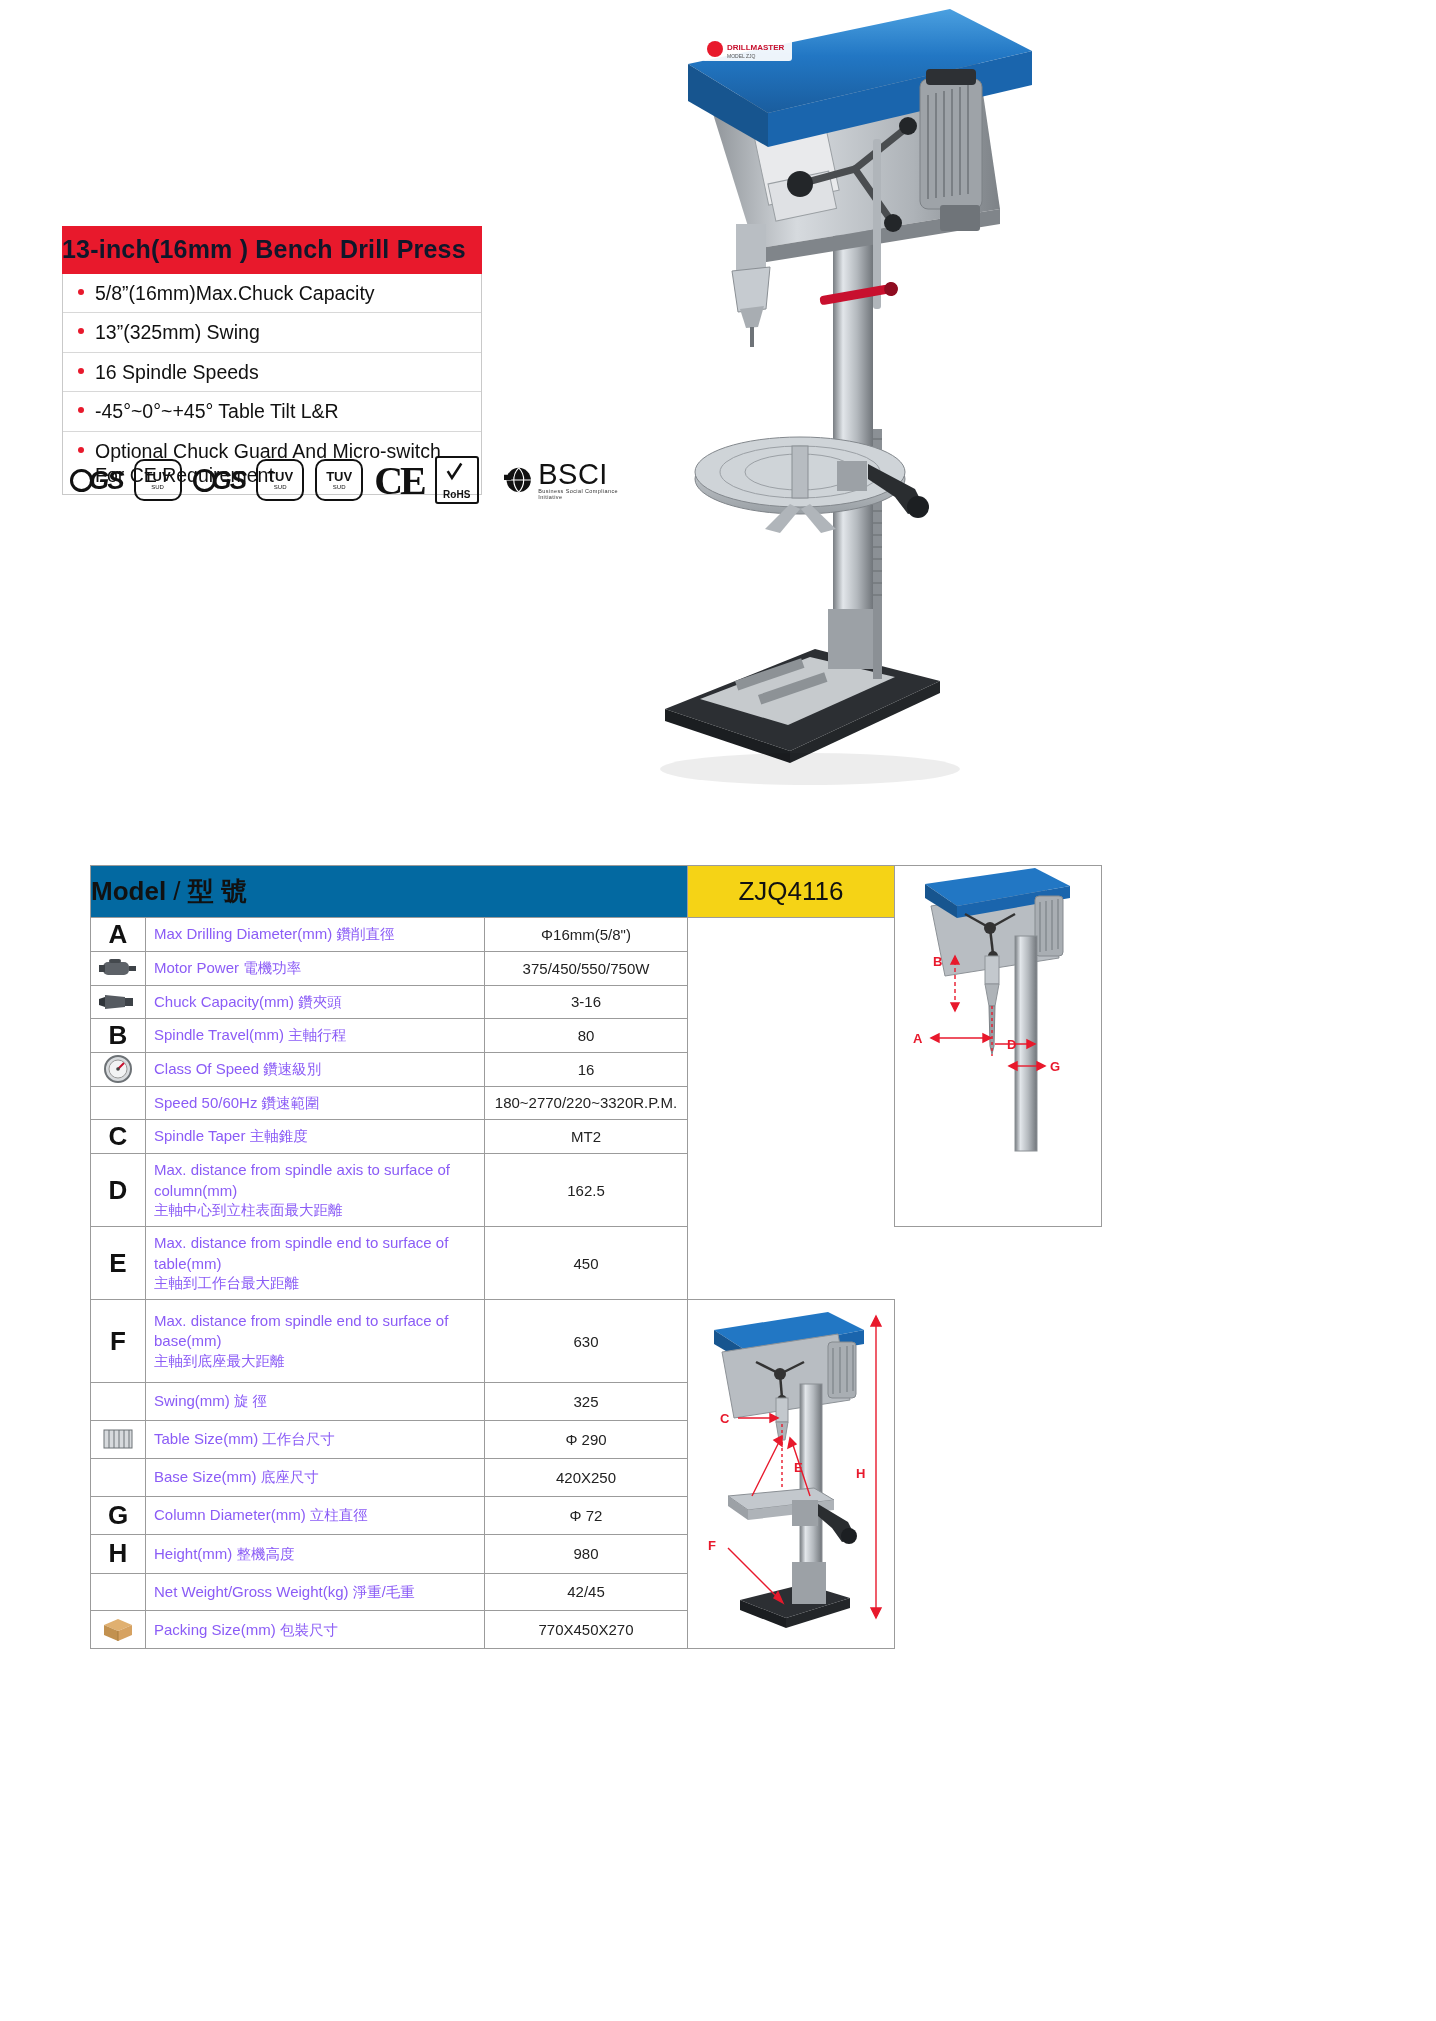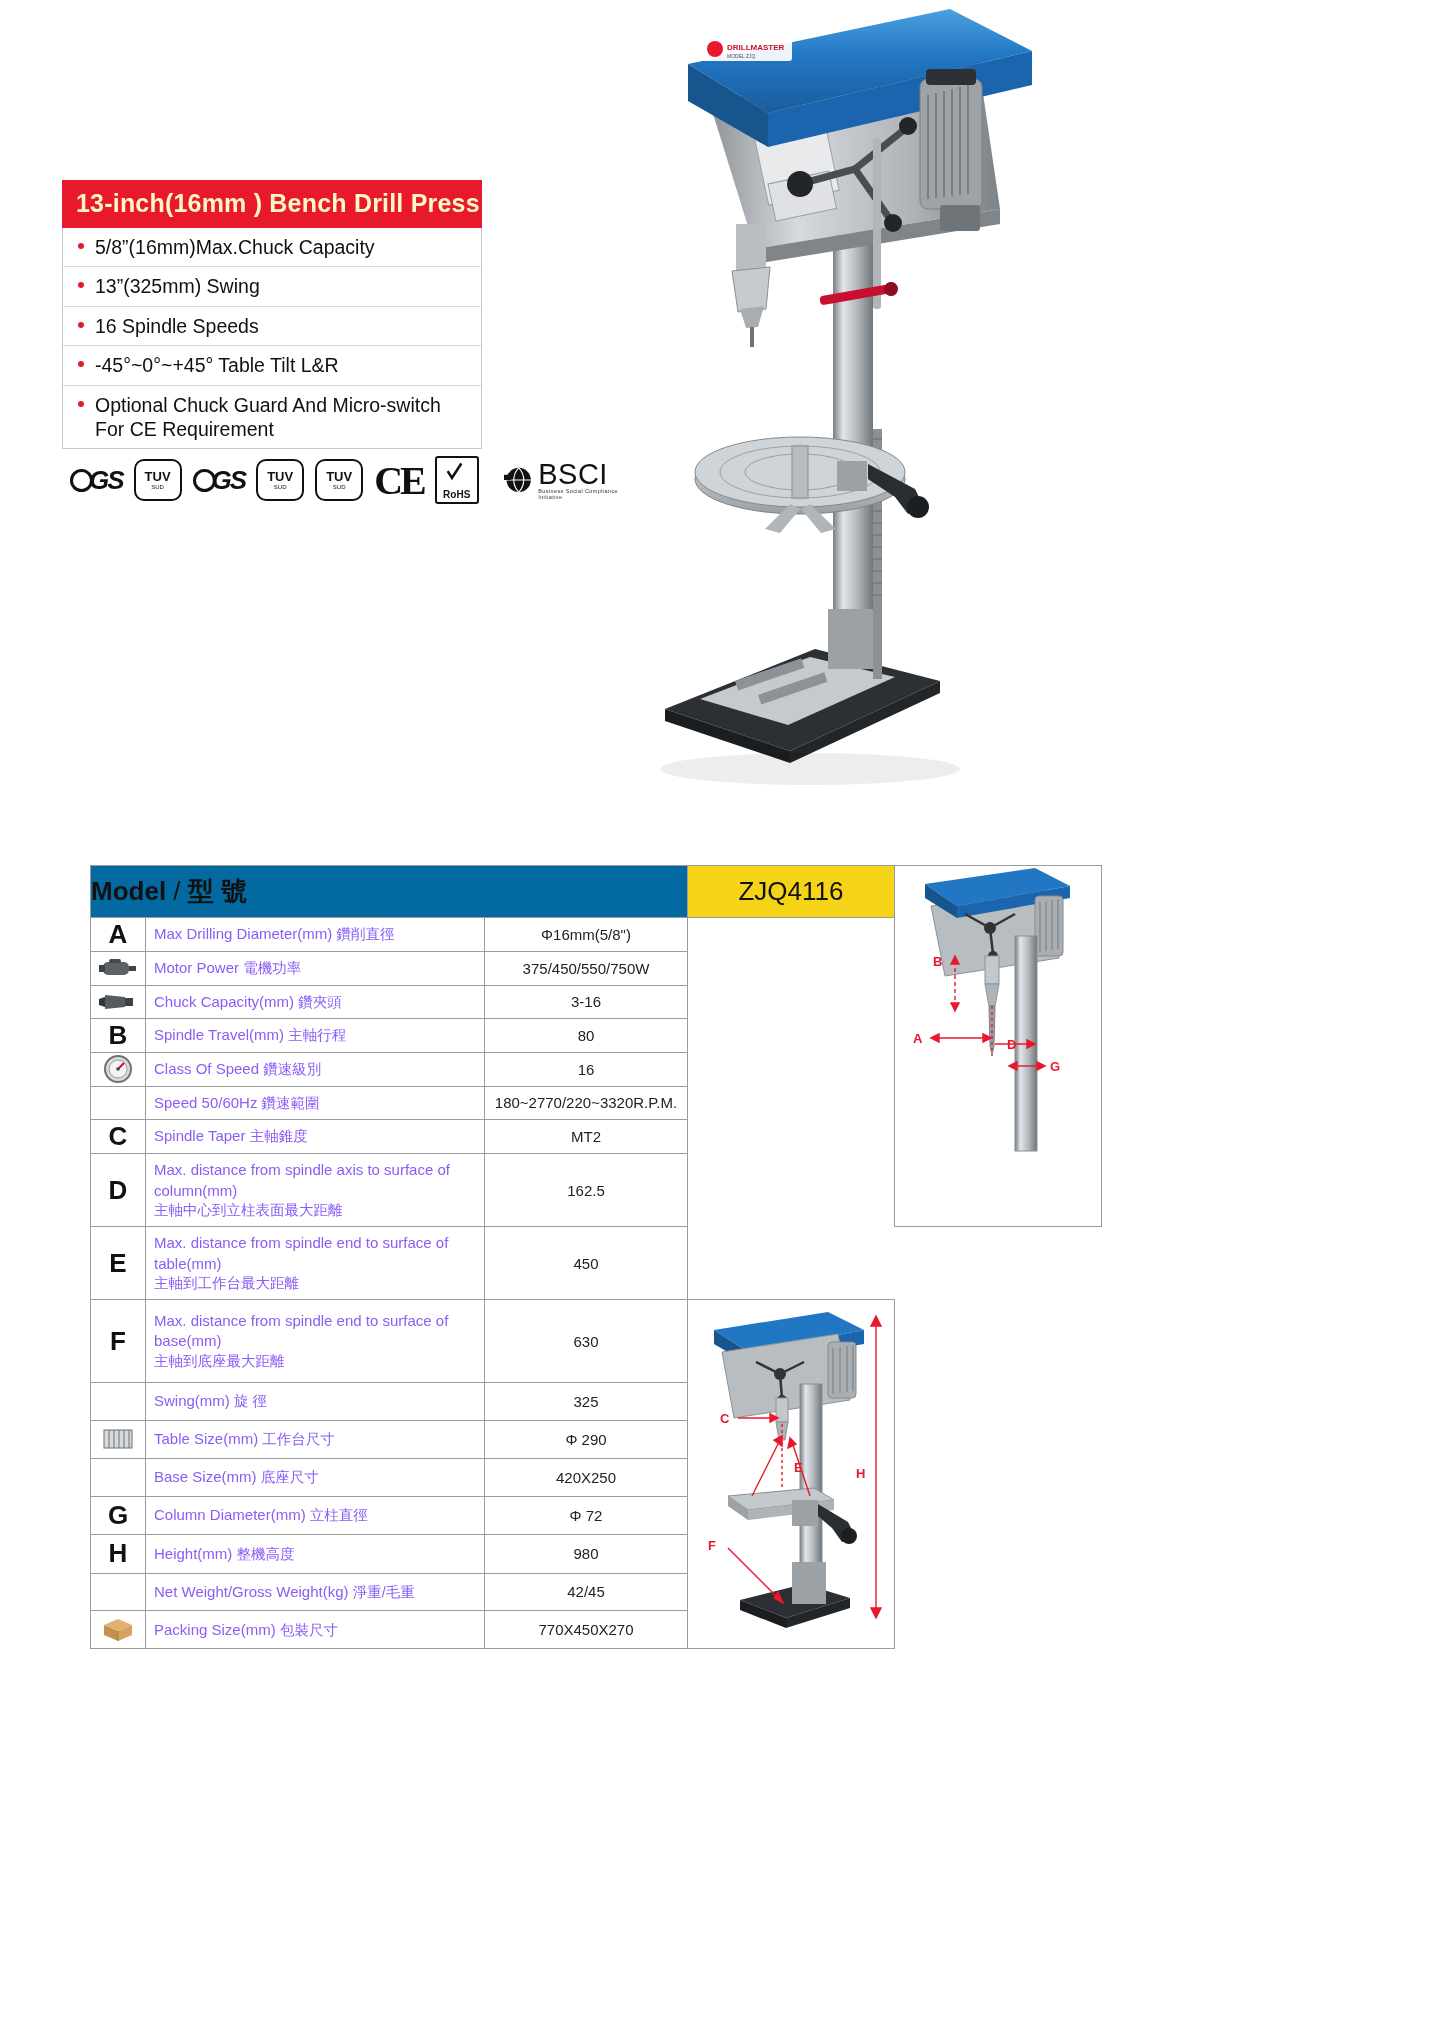--- a/index.html
+++ b/index.html
@@ -9,23 +9,24 @@
     font-family:"Liberation Sans", sans-serif;
     position:relative;
     overflow:hidden;
     color:#111;
   }
   
   #title-block{
     position:absolute;left:62px;top:180px;width:420px;
   }
   #title-bar{
-    background:#e8192c;color:#fef9c3;font-weight:bold;font-size:25px;
-    padding:9px 14px 10px 14px;letter-spacing:.2px;
+    background:#e8192c;color:#0f172a;font-weight:bold;font-size:25px;
+    padding:9px 14px 10px 0;letter-spacing:.2px;
     white-space:nowrap;
+    margin-top:46px;
   }
   #feature-list{
     list-style:none;margin:0;padding:0;
     border-left:1px solid #c9c9c9;border-right:1px solid #c9c9c9;
     border-bottom:1px solid #c9c9c9;
     background:#fff;width:418px;
   }
   #feature-list li{
     position:relative;
     font-size:19.5px;

